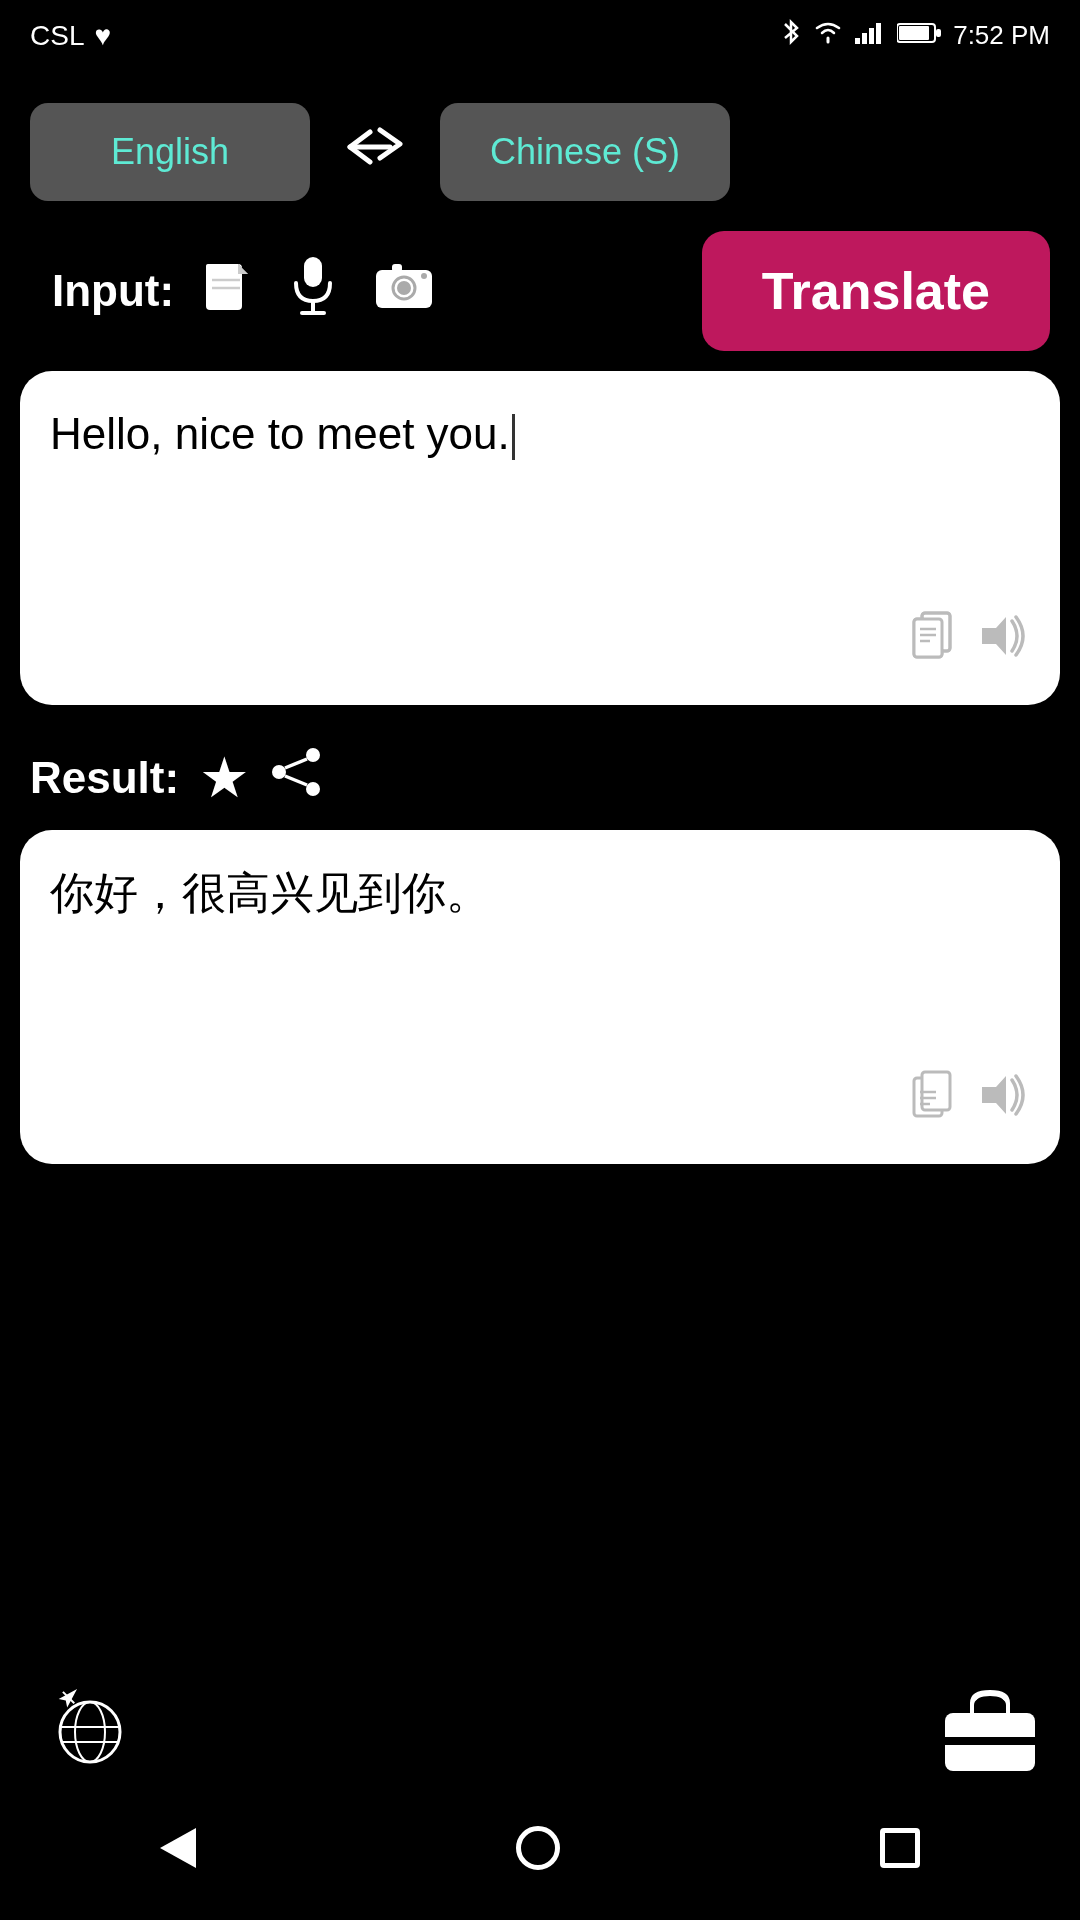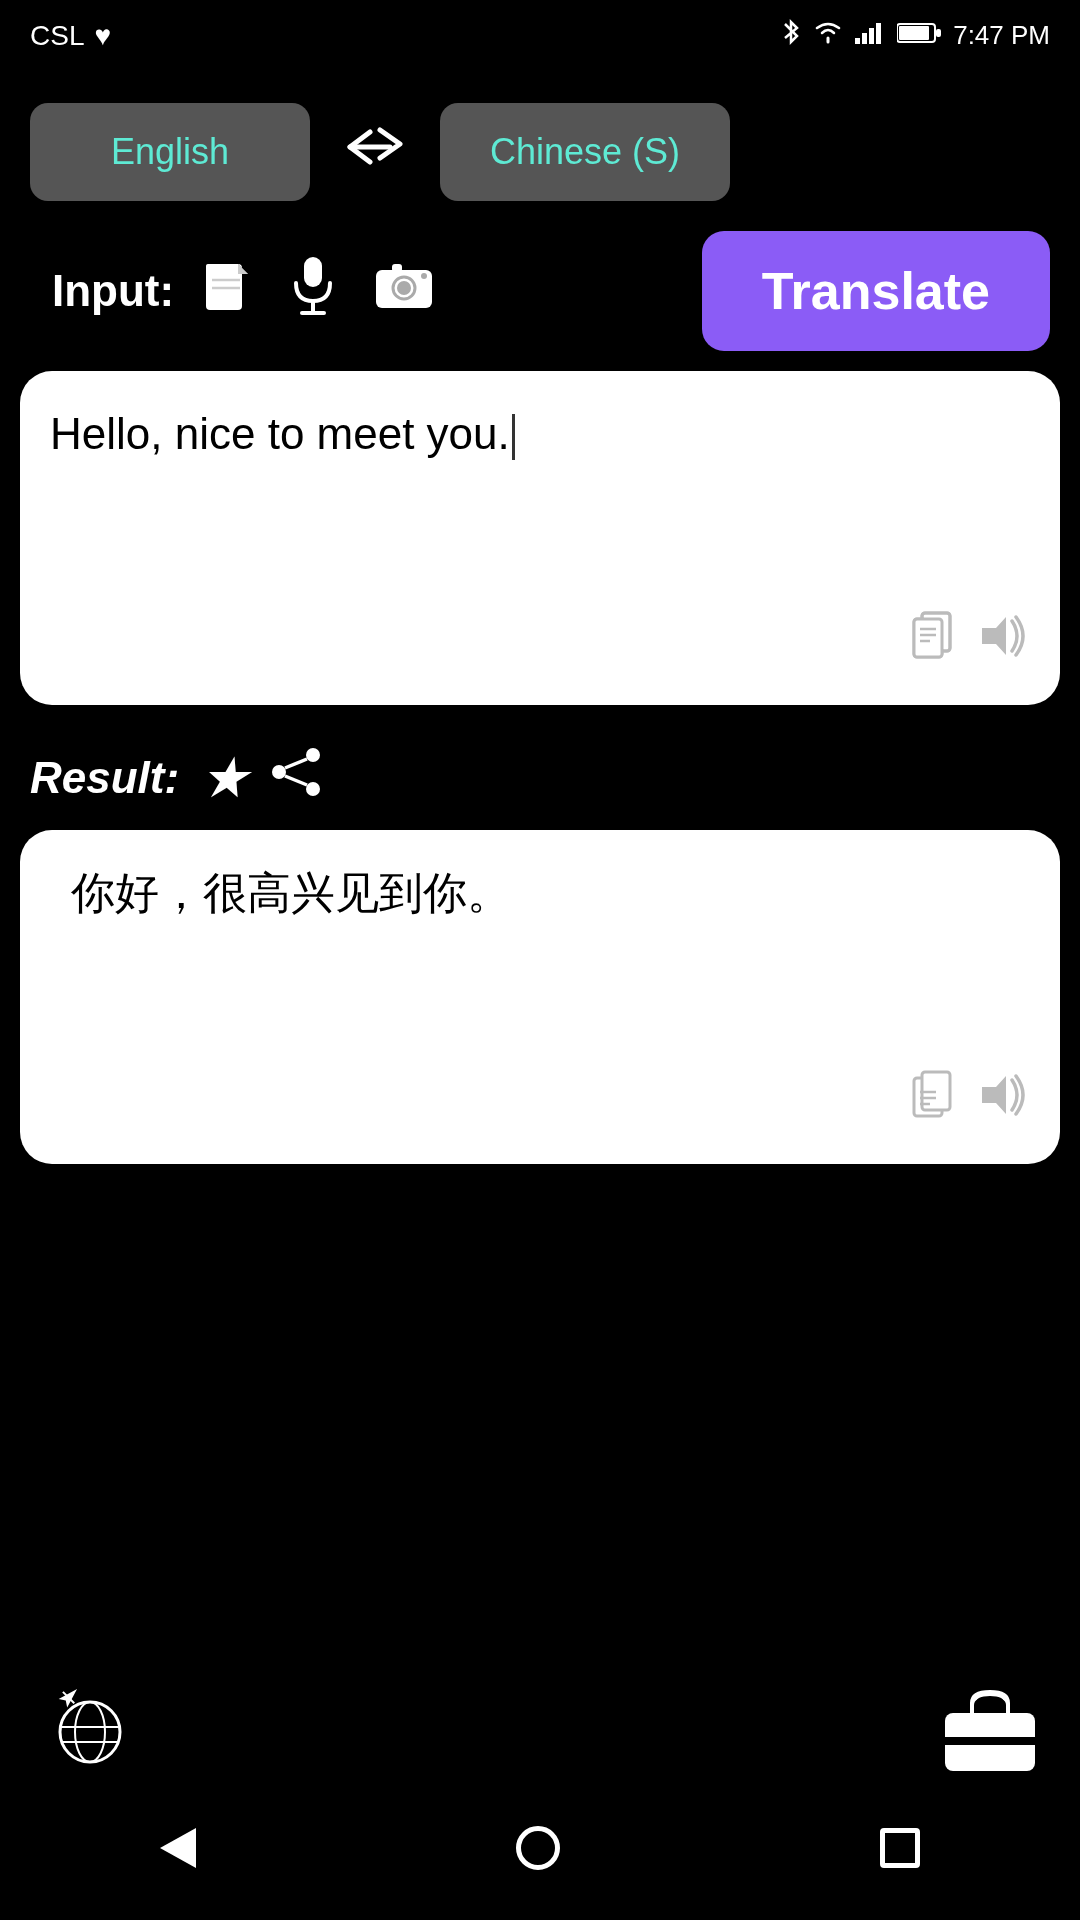--- a/index.html
+++ b/index.html
@@ -89,21 +89,21 @@
     .icon-btn {
       background: none;
       border: none;
       color: #fff;
       cursor: pointer;
       font-size: 50px;
       padding: 8px;
     }
 
     .translate-btn {
-      background: #8b5cf6;
+      background: #be185d;
       color: #fff;
       border: none;
       border-radius: 22px;
       font-size: 52px;
       font-weight: bold;
       padding: 30px 60px;
       cursor: pointer;
     }
 
     
@@ -140,21 +140,20 @@
       color: #aaa;
       cursor: pointer;
     }
 
     
     .result-row {
       display: flex;
       align-items: center;
       padding: 20px 30px 20px;
       gap: 20px;
-      font-style: italic;
     }
 
     .result-label {
       font-size: 44px;
       font-weight: bold;
     }
 
     .result-icon {
       font-size: 52px;
       cursor: pointer;
@@ -269,21 +268,21 @@
       </svg>
     </span>
 
     <span>
       <svg width="44" height="22" viewBox="0 0 44 22" fill="none">
         <rect x="0" y="2" width="38" height="18" rx="3" ry="3" stroke="white" stroke-width="2" fill="none"></rect>
         <rect x="2" y="4" width="30" height="14" rx="1" fill="white"></rect>
         <rect x="39" y="7" width="5" height="8" rx="2" fill="white"></rect>
       </svg>
     </span>
-    <span>7:47 PM</span>
+    <span>7:52 PM</span>
   </div>
 </div>
 
 <div class="lang-row">
   <button class="lang-btn">English</button>
   <button class="swap-btn">
     <svg width="70" height="50" viewBox="0 0 70 50" fill="none">
 
       <polyline points="30,10 10,25 30,40" stroke="white" stroke-width="5" fill="none" stroke-linecap="round" stroke-linejoin="round"></polyline>
       <line x1="10" y1="25" x2="50" y2="25" stroke="white" stroke-width="5" stroke-linecap="round"></line>
@@ -373,21 +372,21 @@
       <circle cx="44" cy="42" r="7" fill="white"></circle>
       <circle cx="10" cy="25" r="7" fill="white"></circle>
       <line x1="16" y1="21" x2="38" y2="12" stroke="white" stroke-width="3.5"></line>
       <line x1="16" y1="29" x2="38" y2="38" stroke="white" stroke-width="3.5"></line>
     </svg>
   </span>
 </div>
 
 <div class="text-box-container">
   <div class="text-box-content">
-    <span style="color:#000; font-size:44px;margin-left:21px;">你好，很高兴见到你。</span>
+    <span style="color:#000; font-size:44px;">你好，很高兴见到你。</span>
   </div>
   <div class="text-box-icons">
 
     <span class="text-icon">
       <svg width="46" height="52" viewBox="0 0 46 52" fill="none">
         <rect x="2" y="8" width="28" height="38" rx="3" fill="white" stroke="#bbb" stroke-width="3"></rect>
         <rect x="10" y="2" width="28" height="38" rx="3" fill="white" stroke="#bbb" stroke-width="3"></rect>
         <line x1="8" y1="22" x2="24" y2="22" stroke="#bbb" stroke-width="2.5"></line>
         <line x1="8" y1="28" x2="24" y2="28" stroke="#bbb" stroke-width="2.5"></line>
         <line x1="8" y1="34" x2="18" y2="34" stroke="#bbb" stroke-width="2.5"></line>

